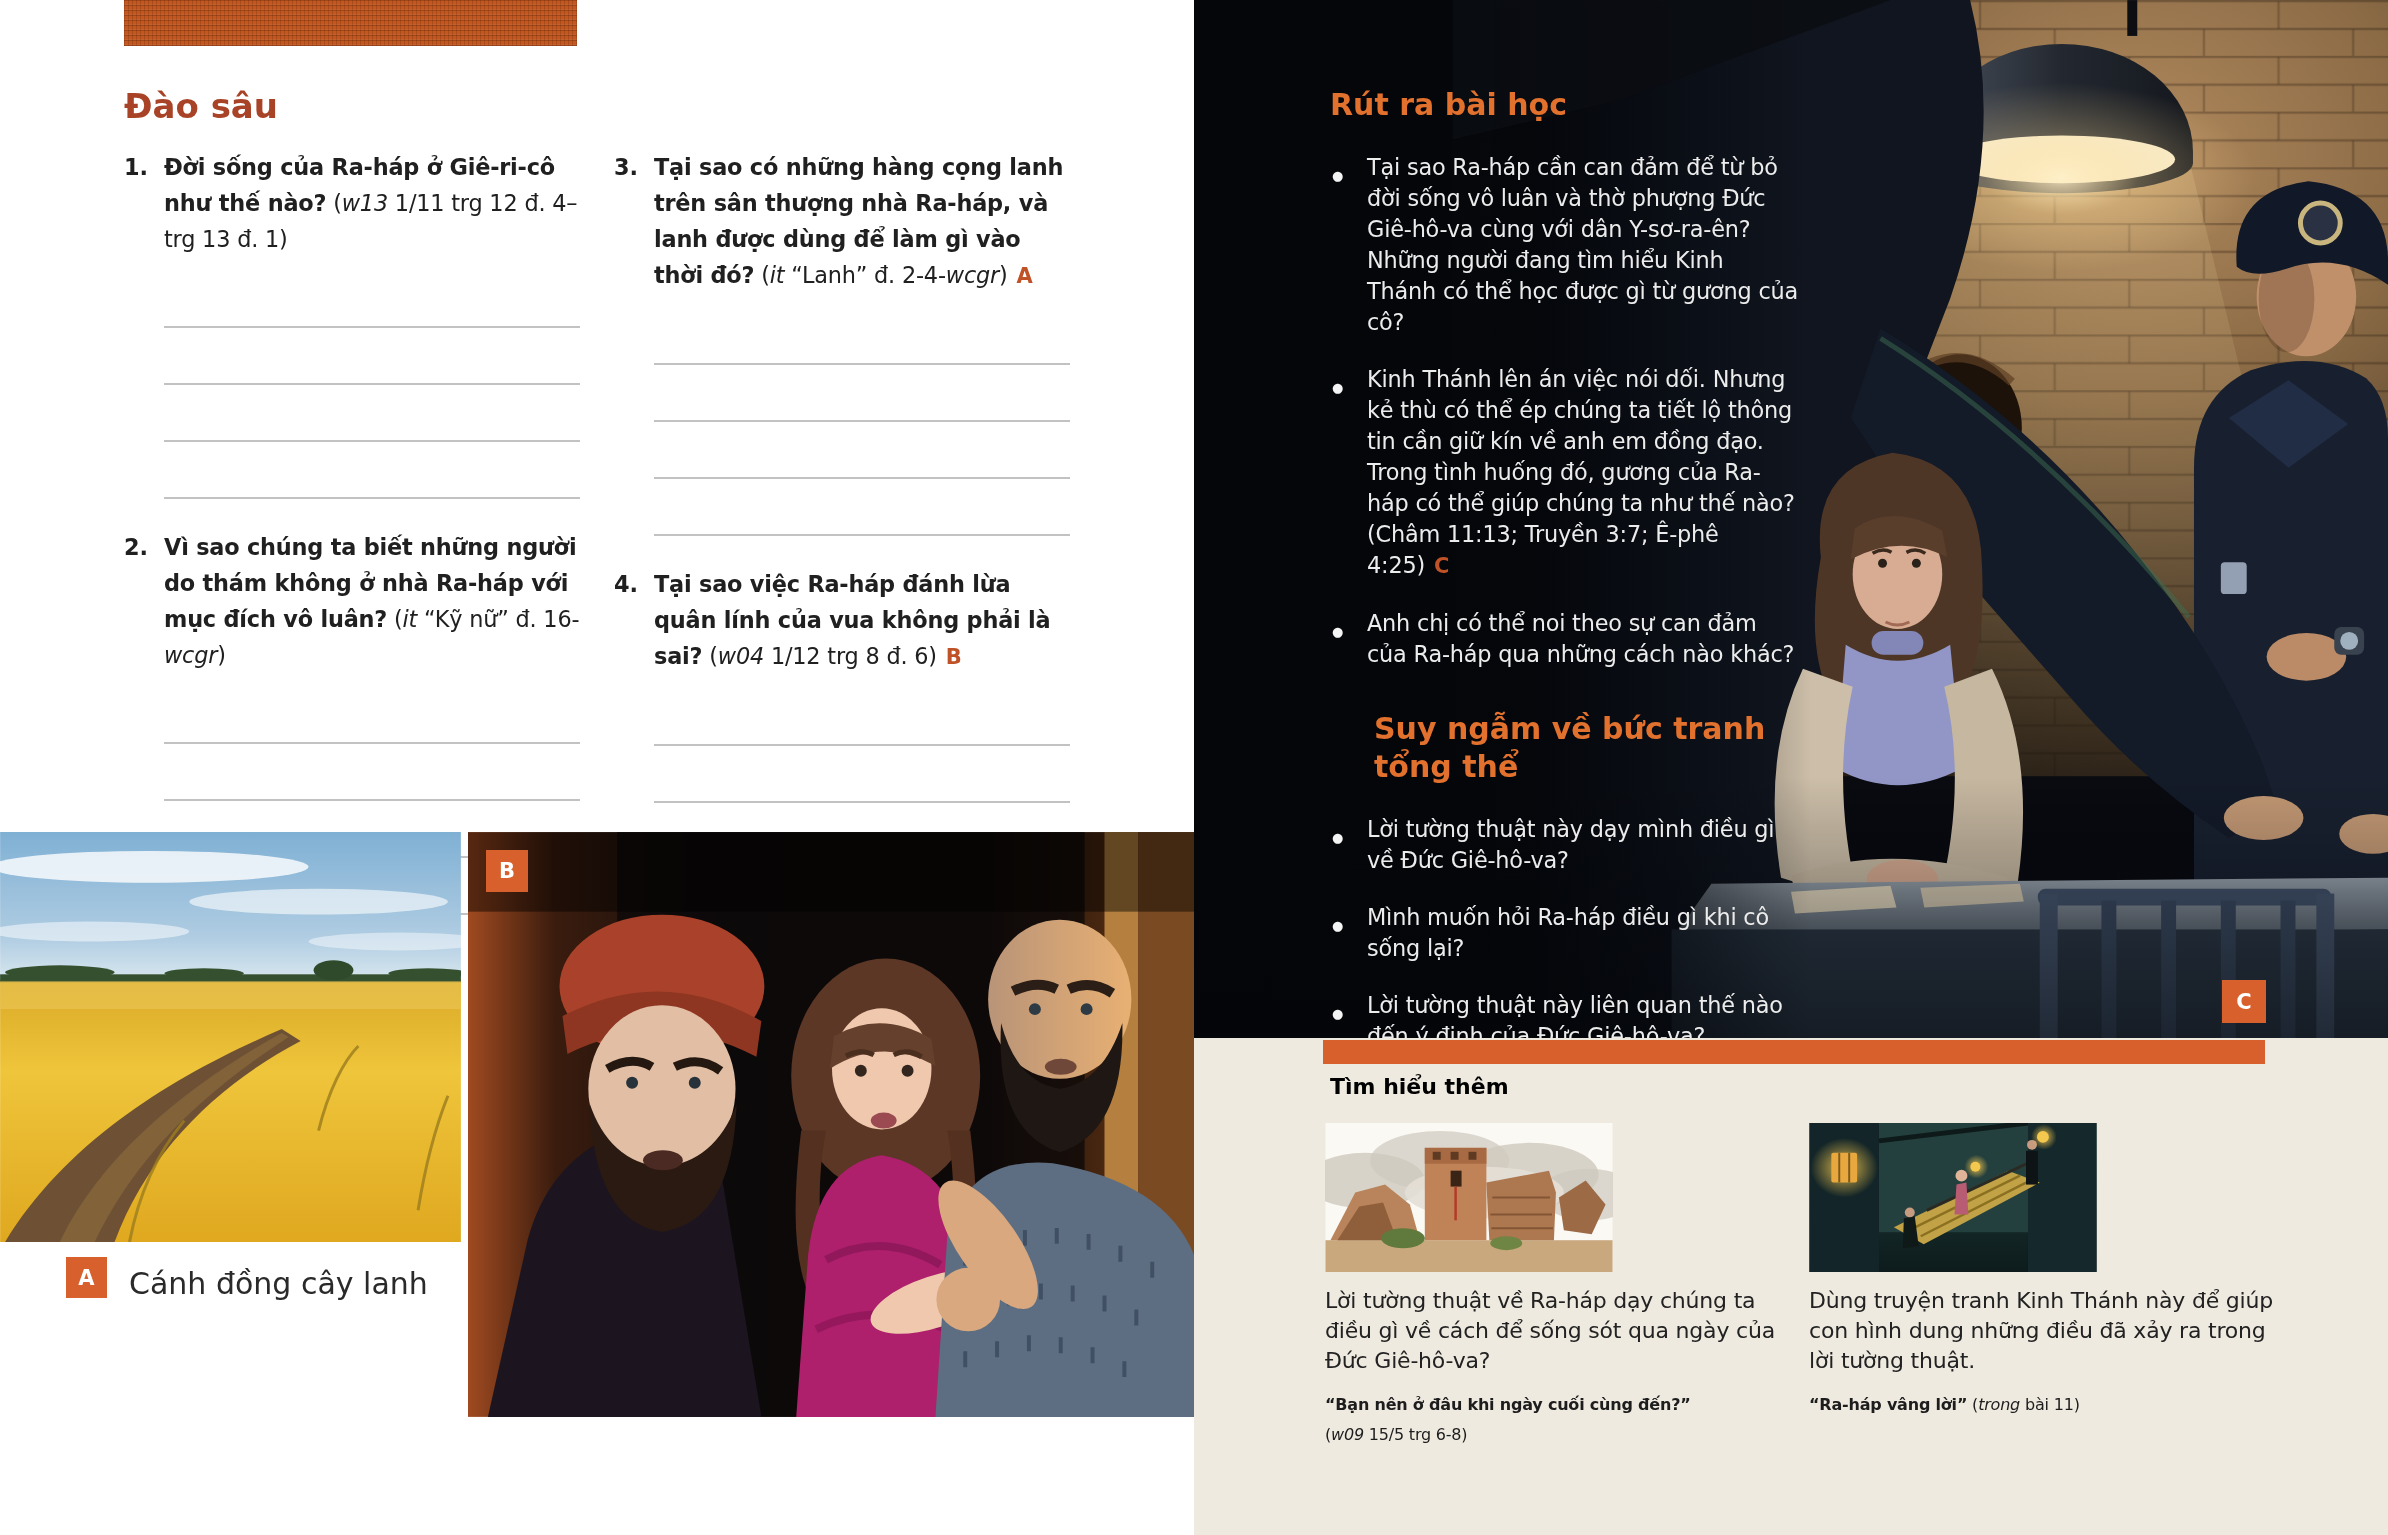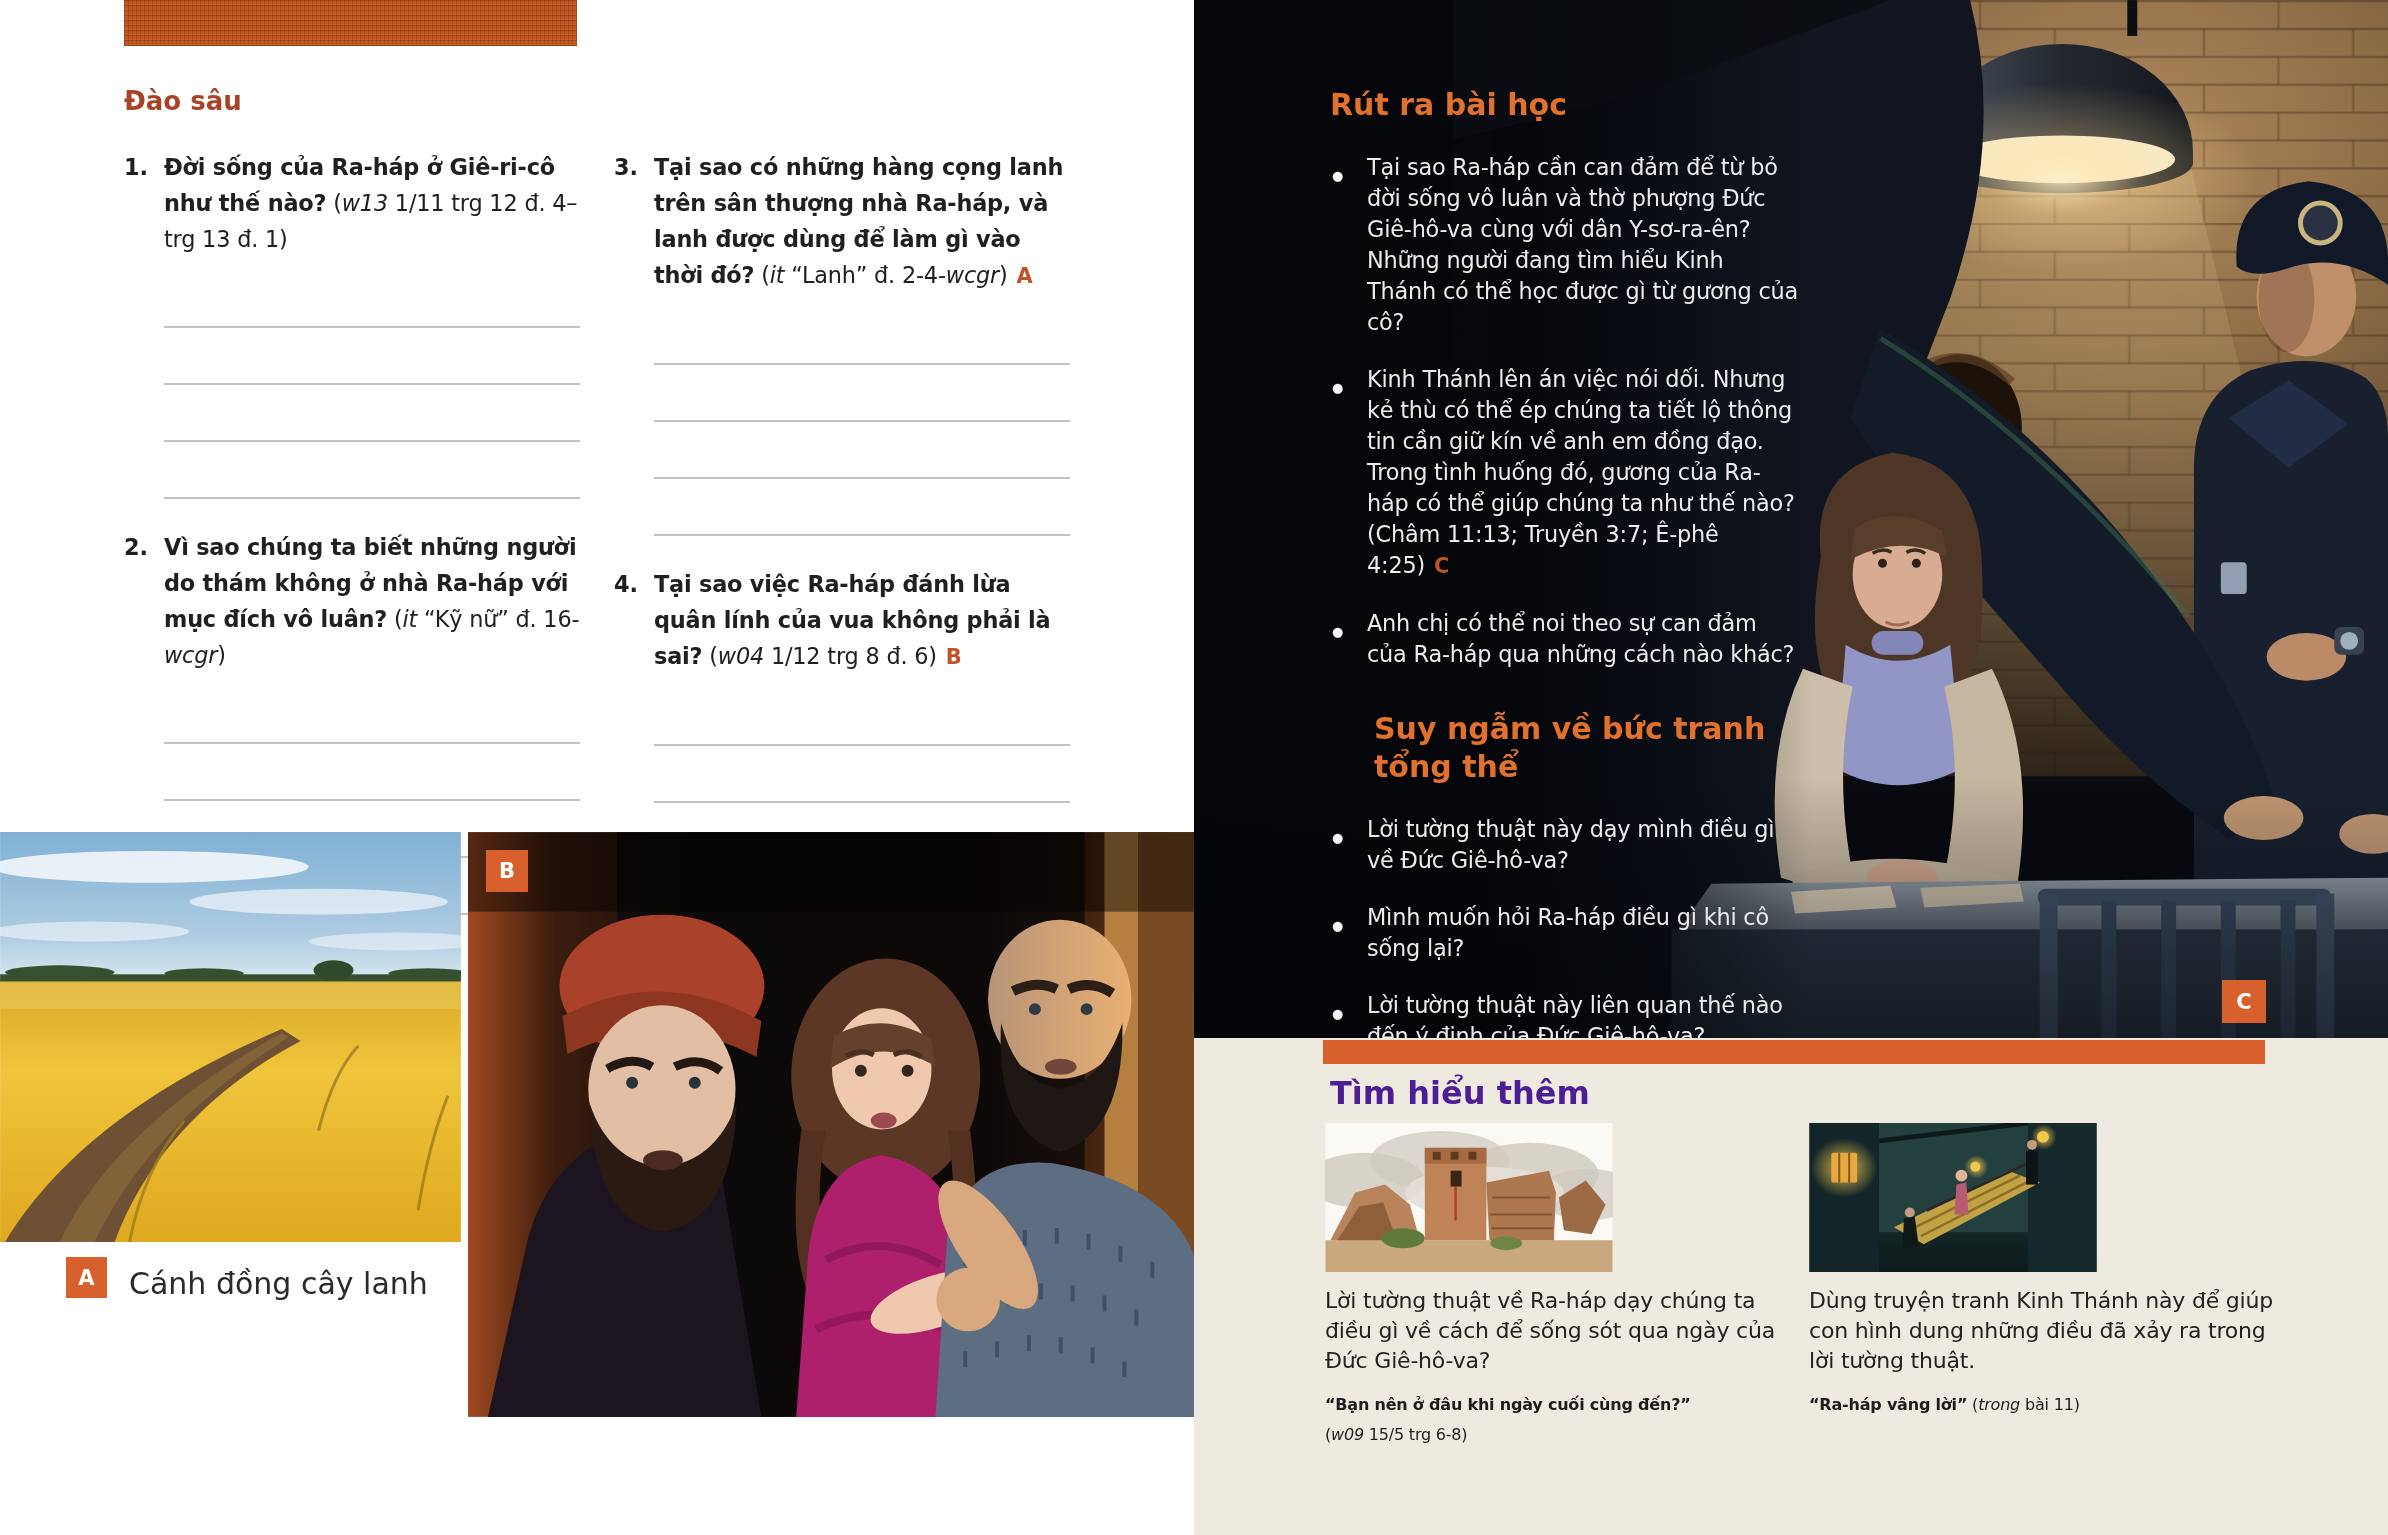--- a/index.html
+++ b/index.html
@@ -6,23 +6,23 @@
   .page{position:relative;width:2388px;height:1535px;background:#ffffff;overflow:hidden;
         font-family:"DejaVu Sans","Liberation Sans",sans-serif;color:#202020;}
 
   
   .fabric{position:absolute;left:124px;top:0;width:453px;height:46px;background-color:#C2571F;
     background-image:
       repeating-linear-gradient(0deg, rgba(70,25,6,.28) 0 1px, rgba(255,255,255,.06) 1px 2px, transparent 2px 5px),
       repeating-linear-gradient(90deg, rgba(70,25,6,.20) 0 1px, transparent 1px 4px);}
 
   h1,h2{margin:0;padding:0;font-weight:700;}
-  .h-rust{position:absolute;left:124px;top:86px;font-size:26px;color:#A84327;}
+  .h-rust{position:absolute;left:124px;top:86px;font-size:34px;color:#A84327;}
   .h-bright{color:#E2712E;font-size:30px;line-height:38px;}
-  .h-learn{position:absolute;left:136px;top:36px;font-size:32px;color:#4c1d95;}
+  .h-learn{position:absolute;left:136px;top:36px;font-size:22px;color:#000000;}
 
   
   .qcol{position:absolute;top:149px;width:456px;}
   #qcol1{left:124px;}
   #qcol2{left:614px;}
   .q{display:flex;font-size:22.4px;line-height:36px;letter-spacing:-0.2px;}
   .q + .q{margin-top:30px;}
   .qnum{width:40px;flex:0 0 40px;font-weight:700;}
   .qbody{flex:1;}
   .b{font-weight:700;}

